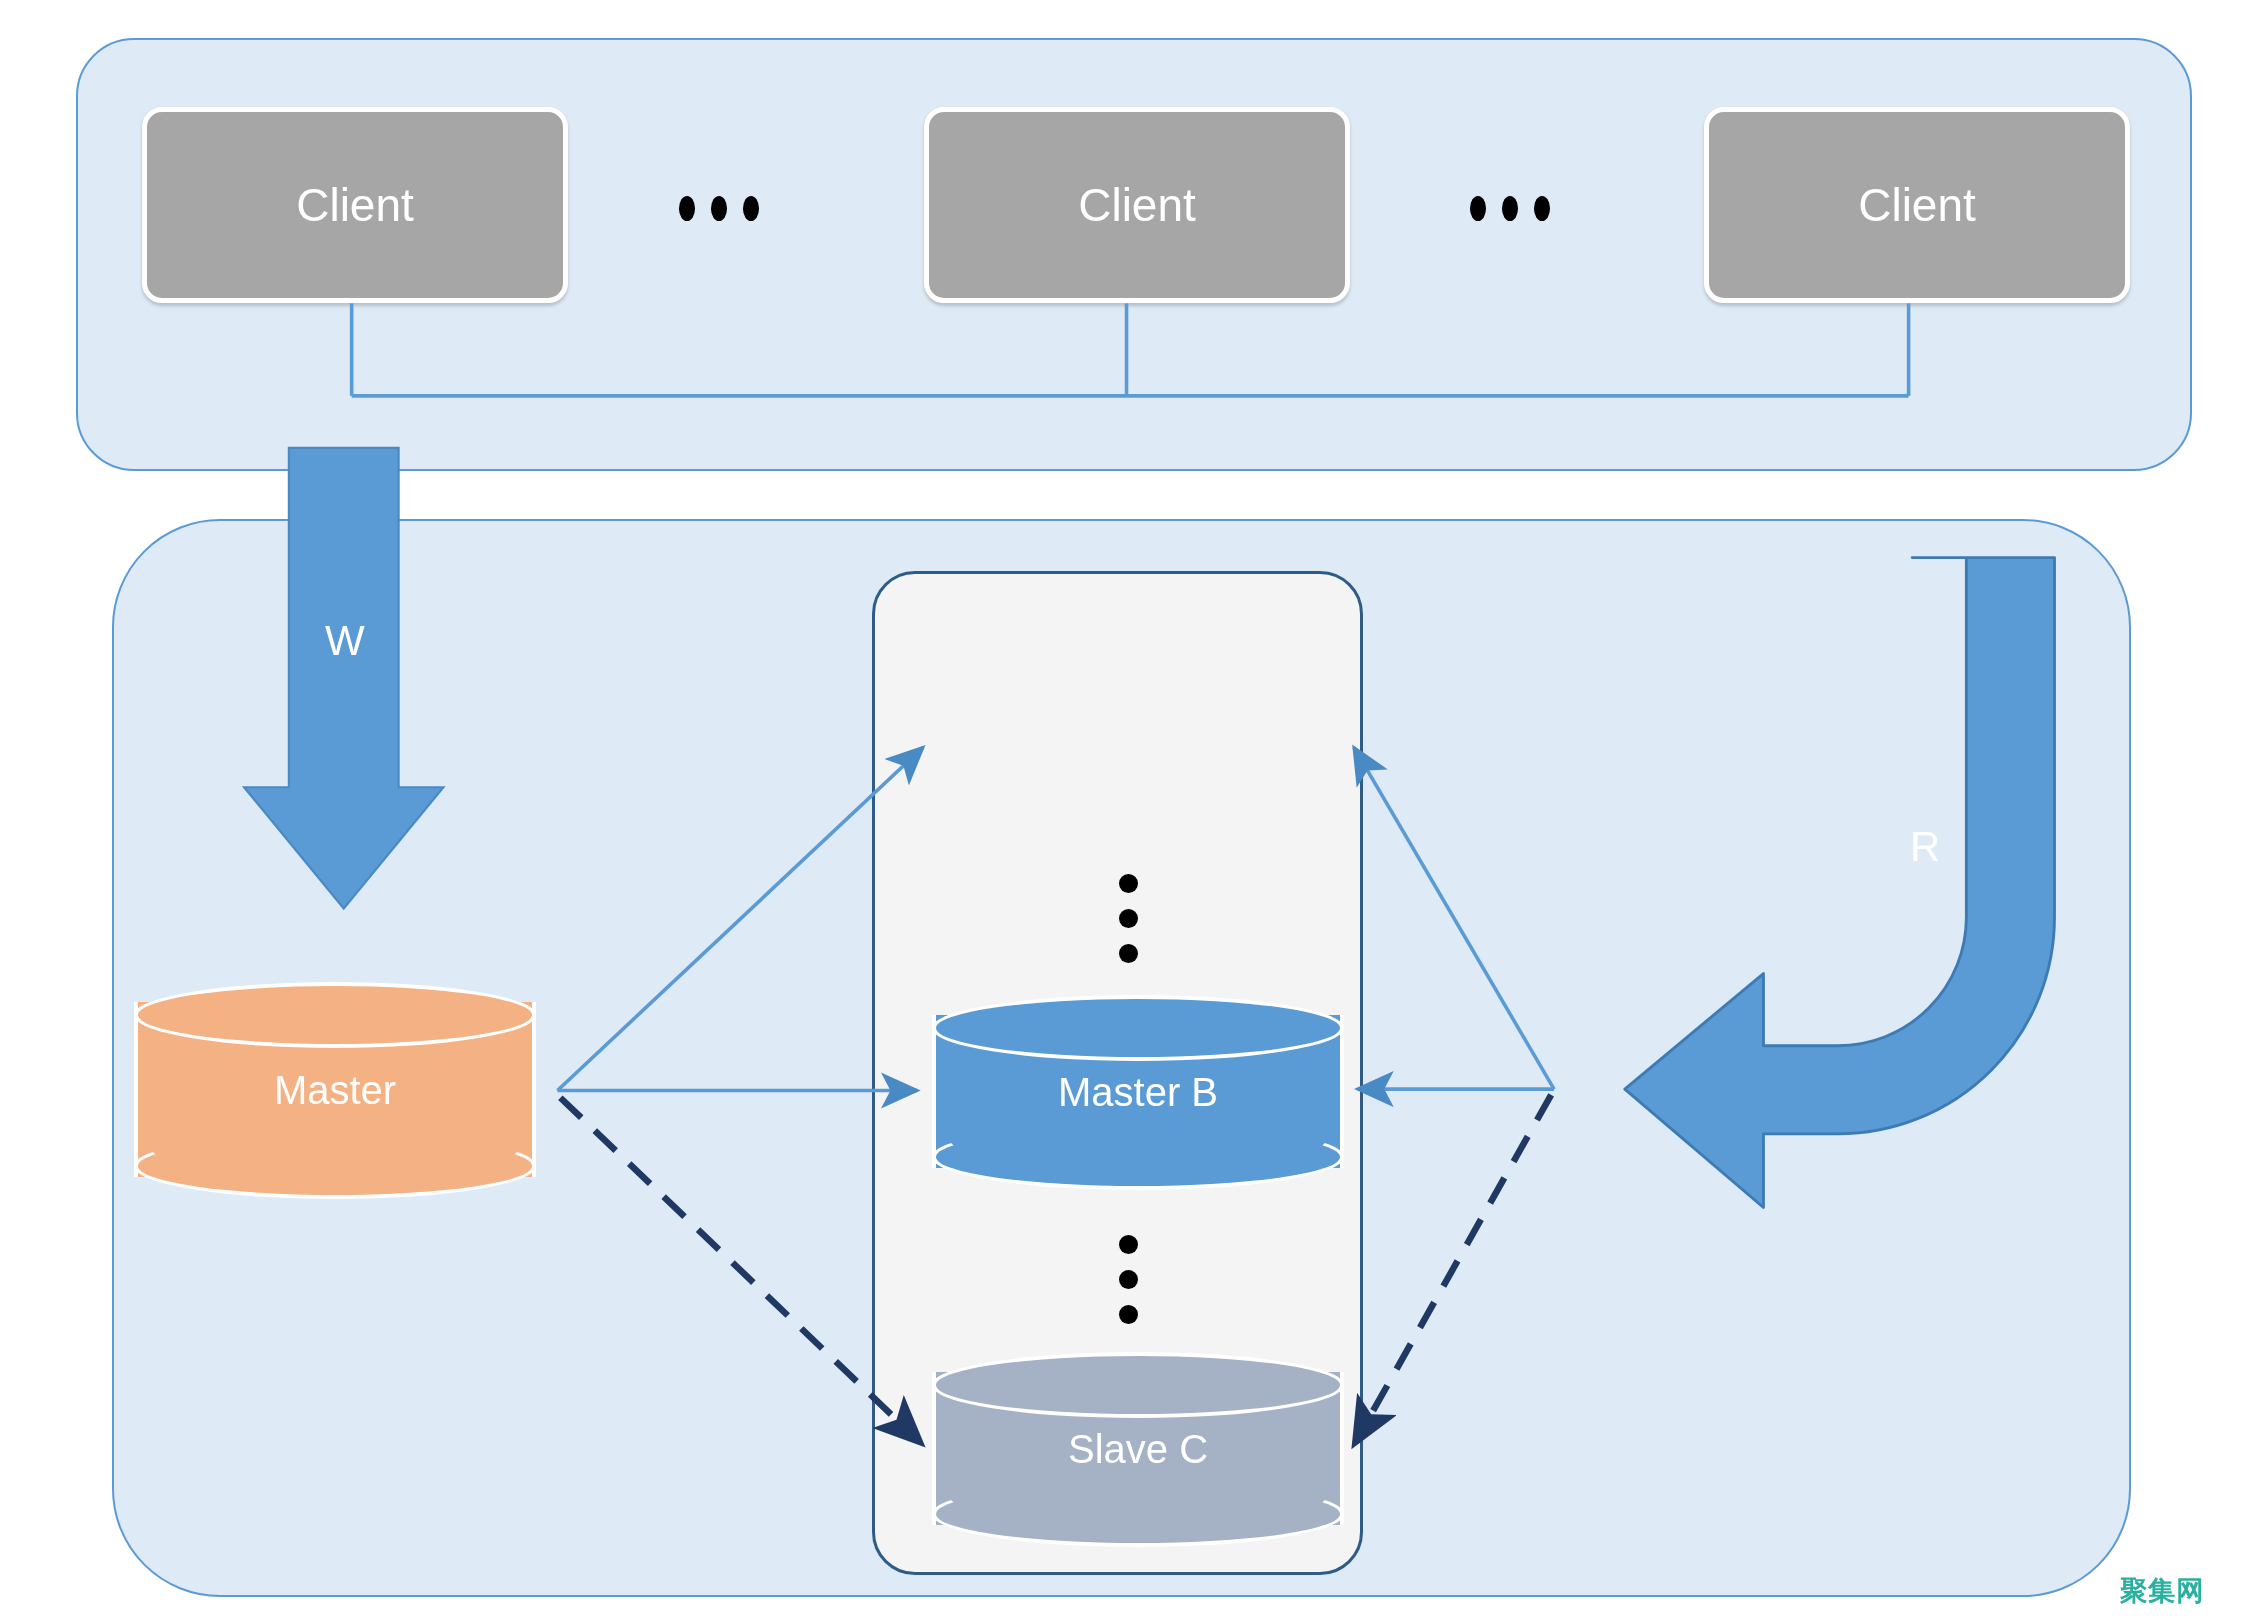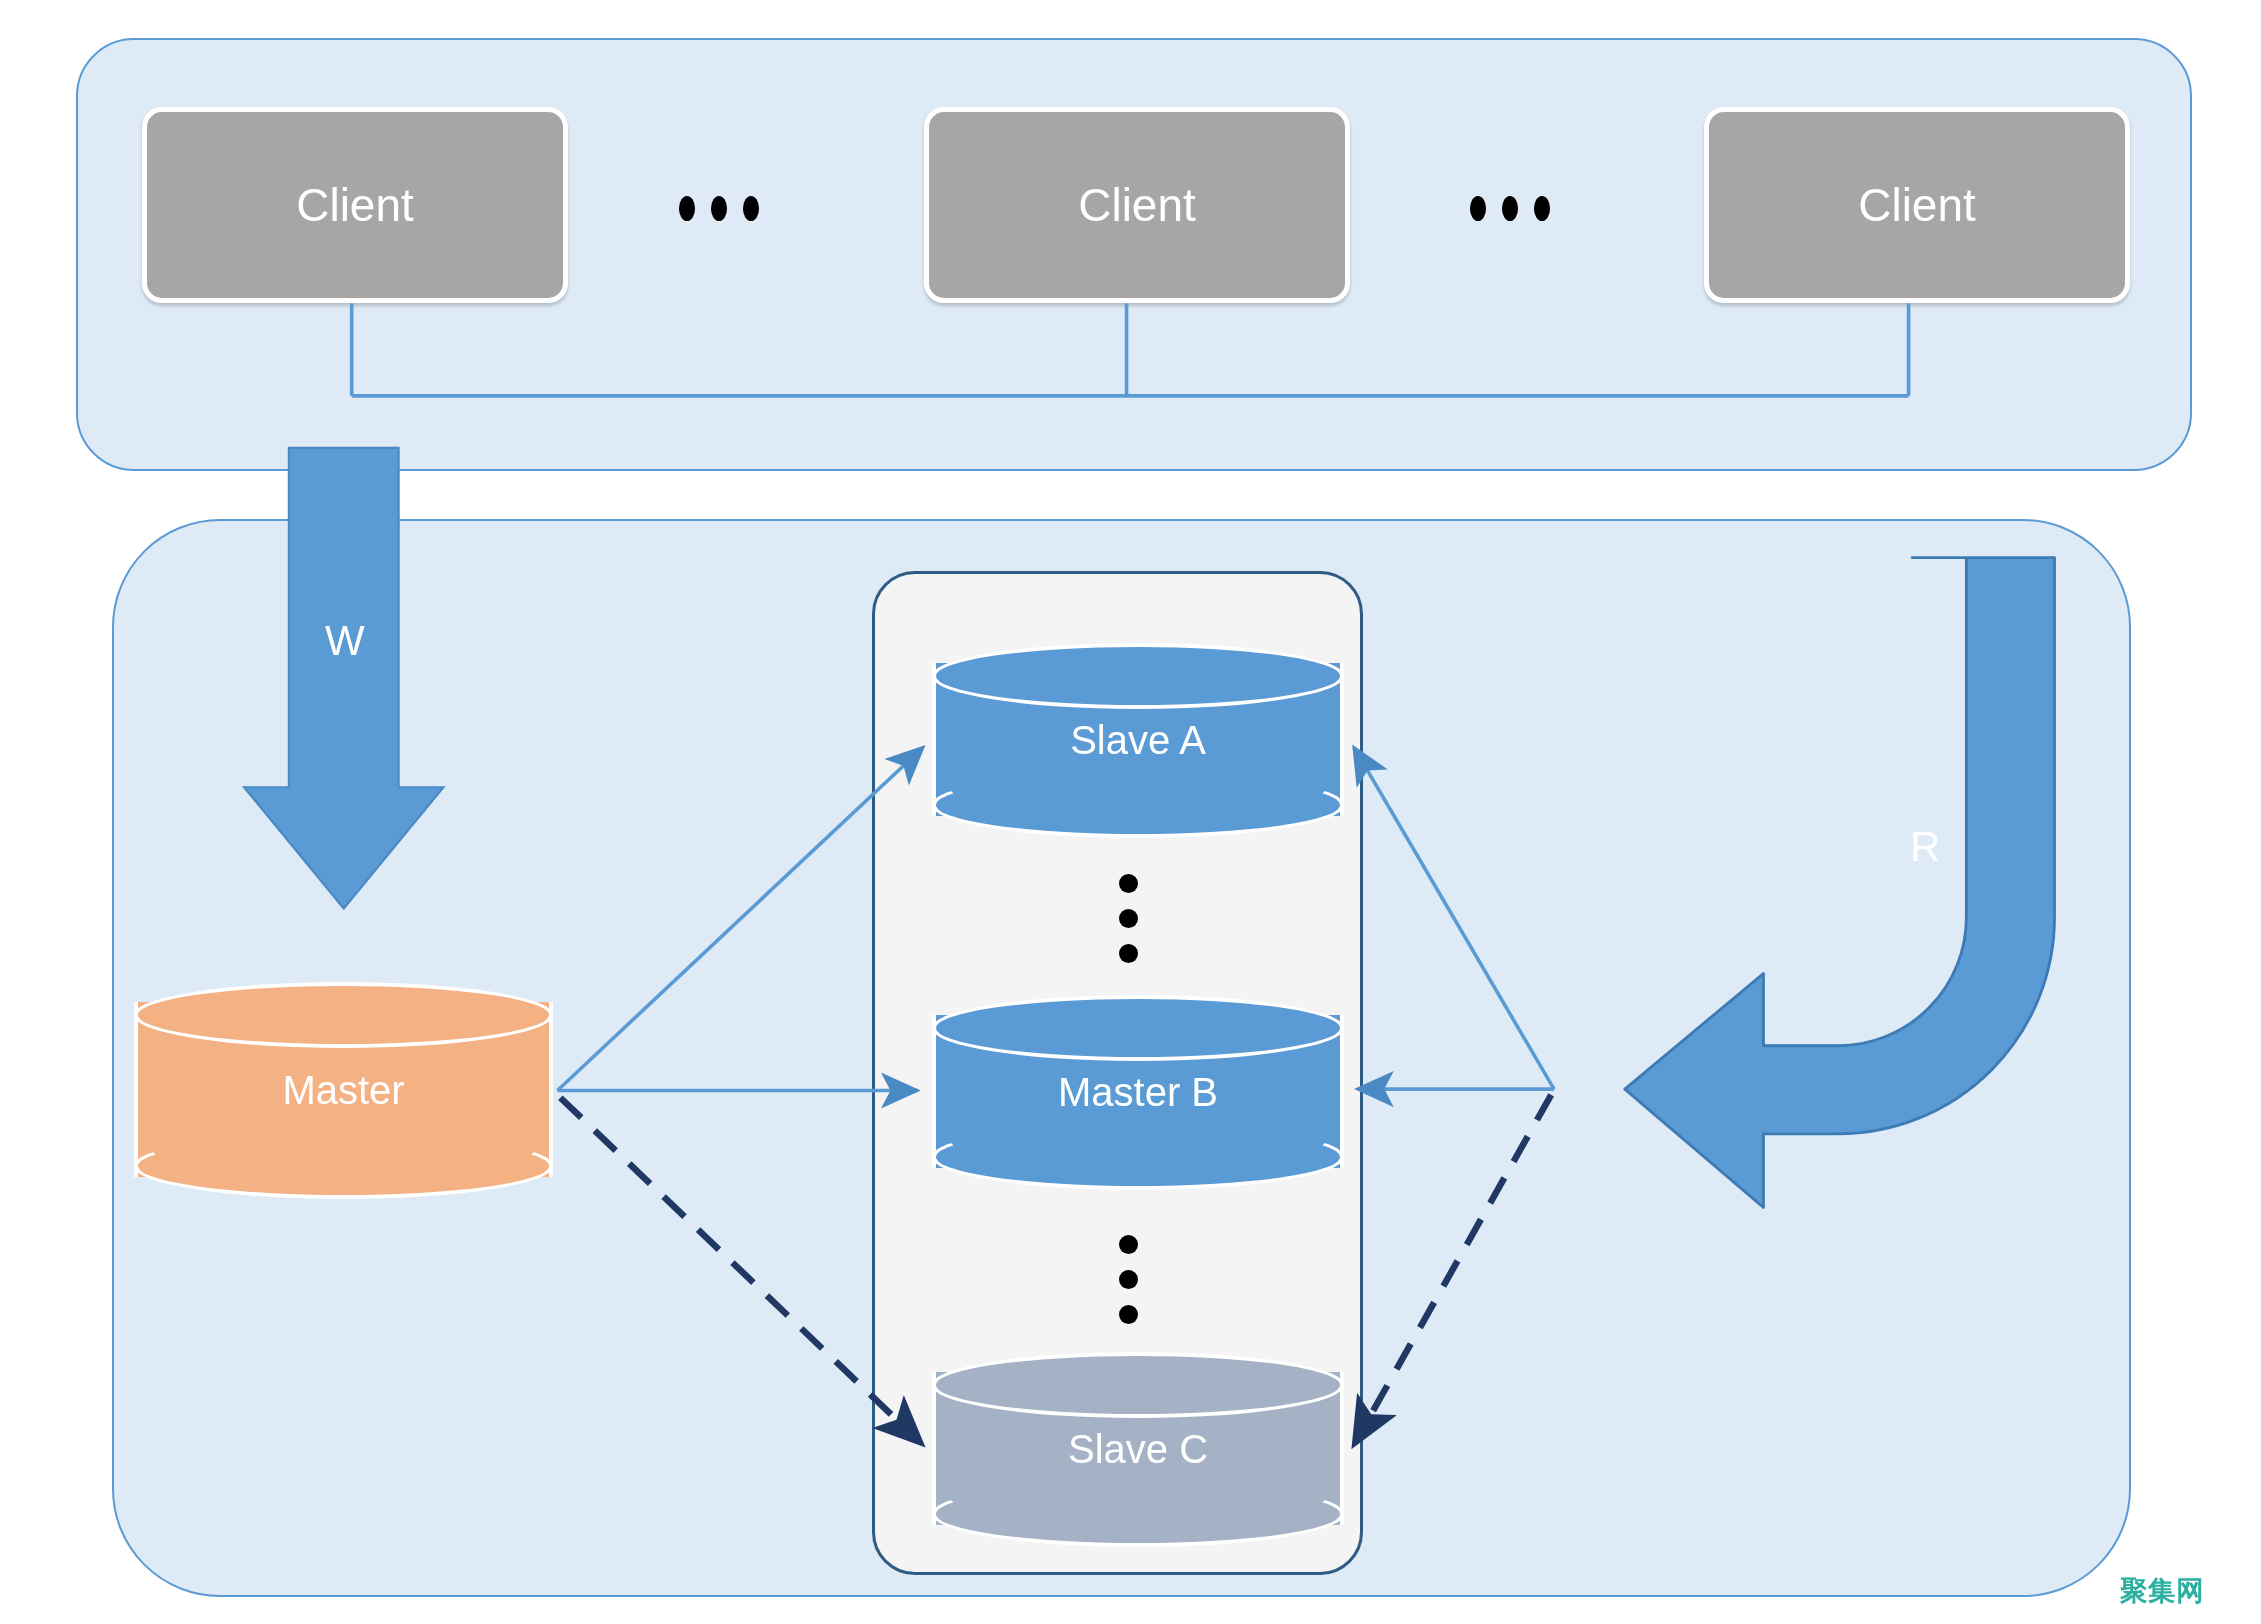--- a/index.html
+++ b/index.html
@@ -42,21 +42,21 @@
   .cyl{position:absolute;}
   .cyl .body{position:absolute;left:0;right:0;top:20px;bottom:21.7px;
       border-left:4.3px solid #ffffff;border-right:4.3px solid #ffffff;box-sizing:border-box;}
   .cyl .top{position:absolute;left:0;top:0;width:100%;height:66px;border-radius:50%;
       border:4.3px solid #ffffff;box-sizing:border-box;}
   .cyl .bottom{position:absolute;left:0;bottom:0;width:100%;height:66px;border-radius:50%;
       border:4.3px solid #ffffff;box-sizing:border-box;border-top-color:transparent;}
   .cyl .label{position:absolute;left:0;right:0;top:0;bottom:0;display:flex;
       align-items:center;justify-content:center;color:#ffffff;font-size:40px;z-index:5;}
 
-  #master{left:134px;top:982px;width:419px;height:217px;}
+  #master{left:134px;top:982px;width:358px;height:217px;padding-left:44px;}
   #master .body,#master .top,#master .bottom{background:#F4B183;}
   #slave-a{left:932px;top:643px;width:412px;height:195px;}
   #slave-b{left:932px;top:995px;width:412px;height:195px;}
   #slave-c{left:932px;top:1352px;width:412px;height:195px;}
   #slave-a .body,#slave-a .top,#slave-a .bottom,
   #slave-b .body,#slave-b .top,#slave-b .bottom{background:#5B9BD5;}
   #slave-c .body,#slave-c .top,#slave-c .bottom{background:#A5B2C5;}
   .blockarrow-label{position:absolute;color:#ffffff;font-size:42px;}
   #w-label{left:325px;top:617px;}
   #r-label{left:1910px;top:823px;}
@@ -151,26 +151,20 @@
   <div id="w-label" class="blockarrow-label">W</div>
   <div id="r-label" class="blockarrow-label">R</div>
 
   <div id="master" class="cyl">
     <div class="body"></div>
     <div class="bottom"></div>
     <div class="top"></div>
     <div class="label">Master</div>
   </div>
 
-  <div id="slave-a" class="cyl">
-    <div class="body"></div>
-    <div class="bottom"></div>
-    <div class="top"></div>
-    <div class="label">Slave A</div>
-  </div>
 
   <div id="slave-b" class="cyl">
     <div class="body"></div>
     <div class="bottom"></div>
     <div class="top"></div>
     <div class="label">Master B</div>
   </div>
 
   <div id="slave-c" class="cyl">
     <div class="body"></div>

